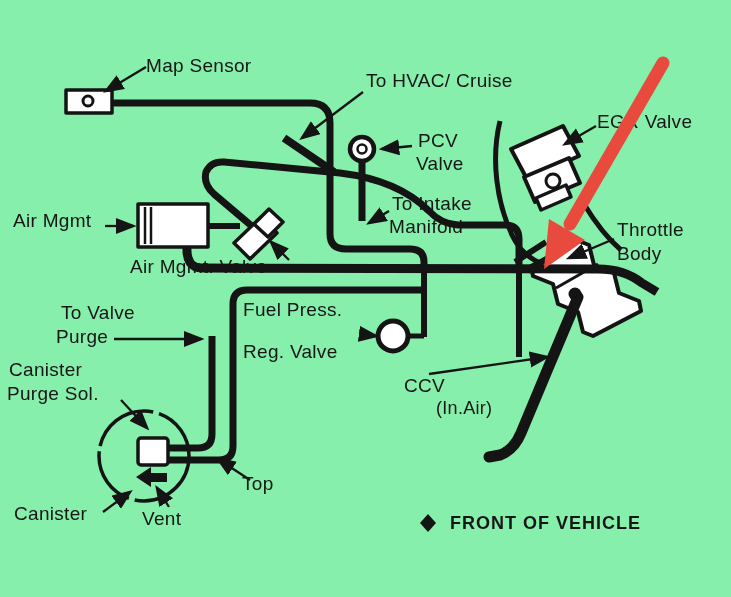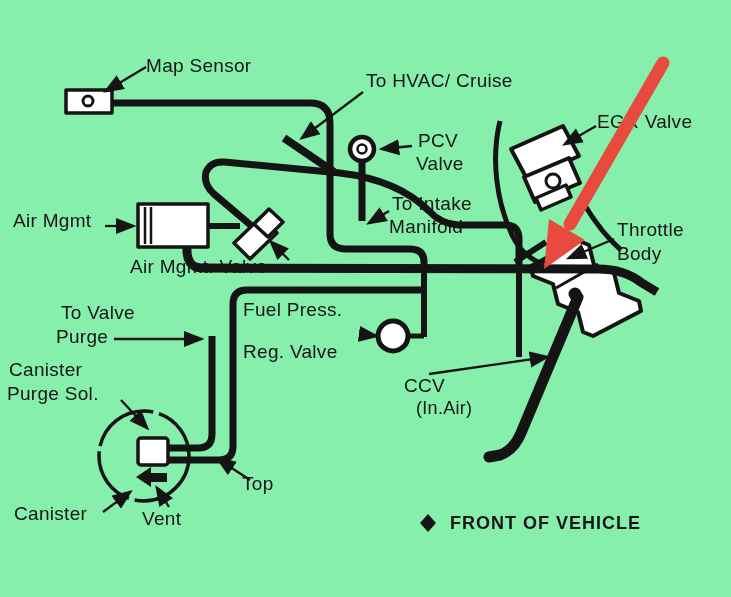--- a/index.html
+++ b/index.html
@@ -7,21 +7,21 @@
     position:relative;width:731px;height:597px;background:#86efac;
     font-family:"Liberation Sans","DejaVu Sans",sans-serif;
     overflow:hidden;margin:0 auto;
   }
   .stage svg{position:absolute;left:0;top:0;}
   .labels{position:absolute;left:0;top:0;width:100%;height:100%;}
   .lbl{
     position:absolute;color:#161616;font-size:19px;line-height:1;
     white-space:nowrap;letter-spacing:0.3px;
   }
-  .lbl.small{font-size:18px;}
+  .lbl.small{font-size:18px;margin-left:20px;}
   .lbl.caps{font-size:18px;letter-spacing:1px;font-weight:bold;}
   .art path,.art line,.art circle,.art rect,.art polygon{vector-effect:none;}
   .hose{stroke:#141414;fill:none;stroke-linejoin:round;}
   .part{stroke:#141414;fill:#ffffff;stroke-linejoin:round;}
   .leader{stroke:#141414;stroke-width:2.3;fill:none;}
   .overlay{pointer-events:none;}
 </style>
 </head>
 <body>
 

